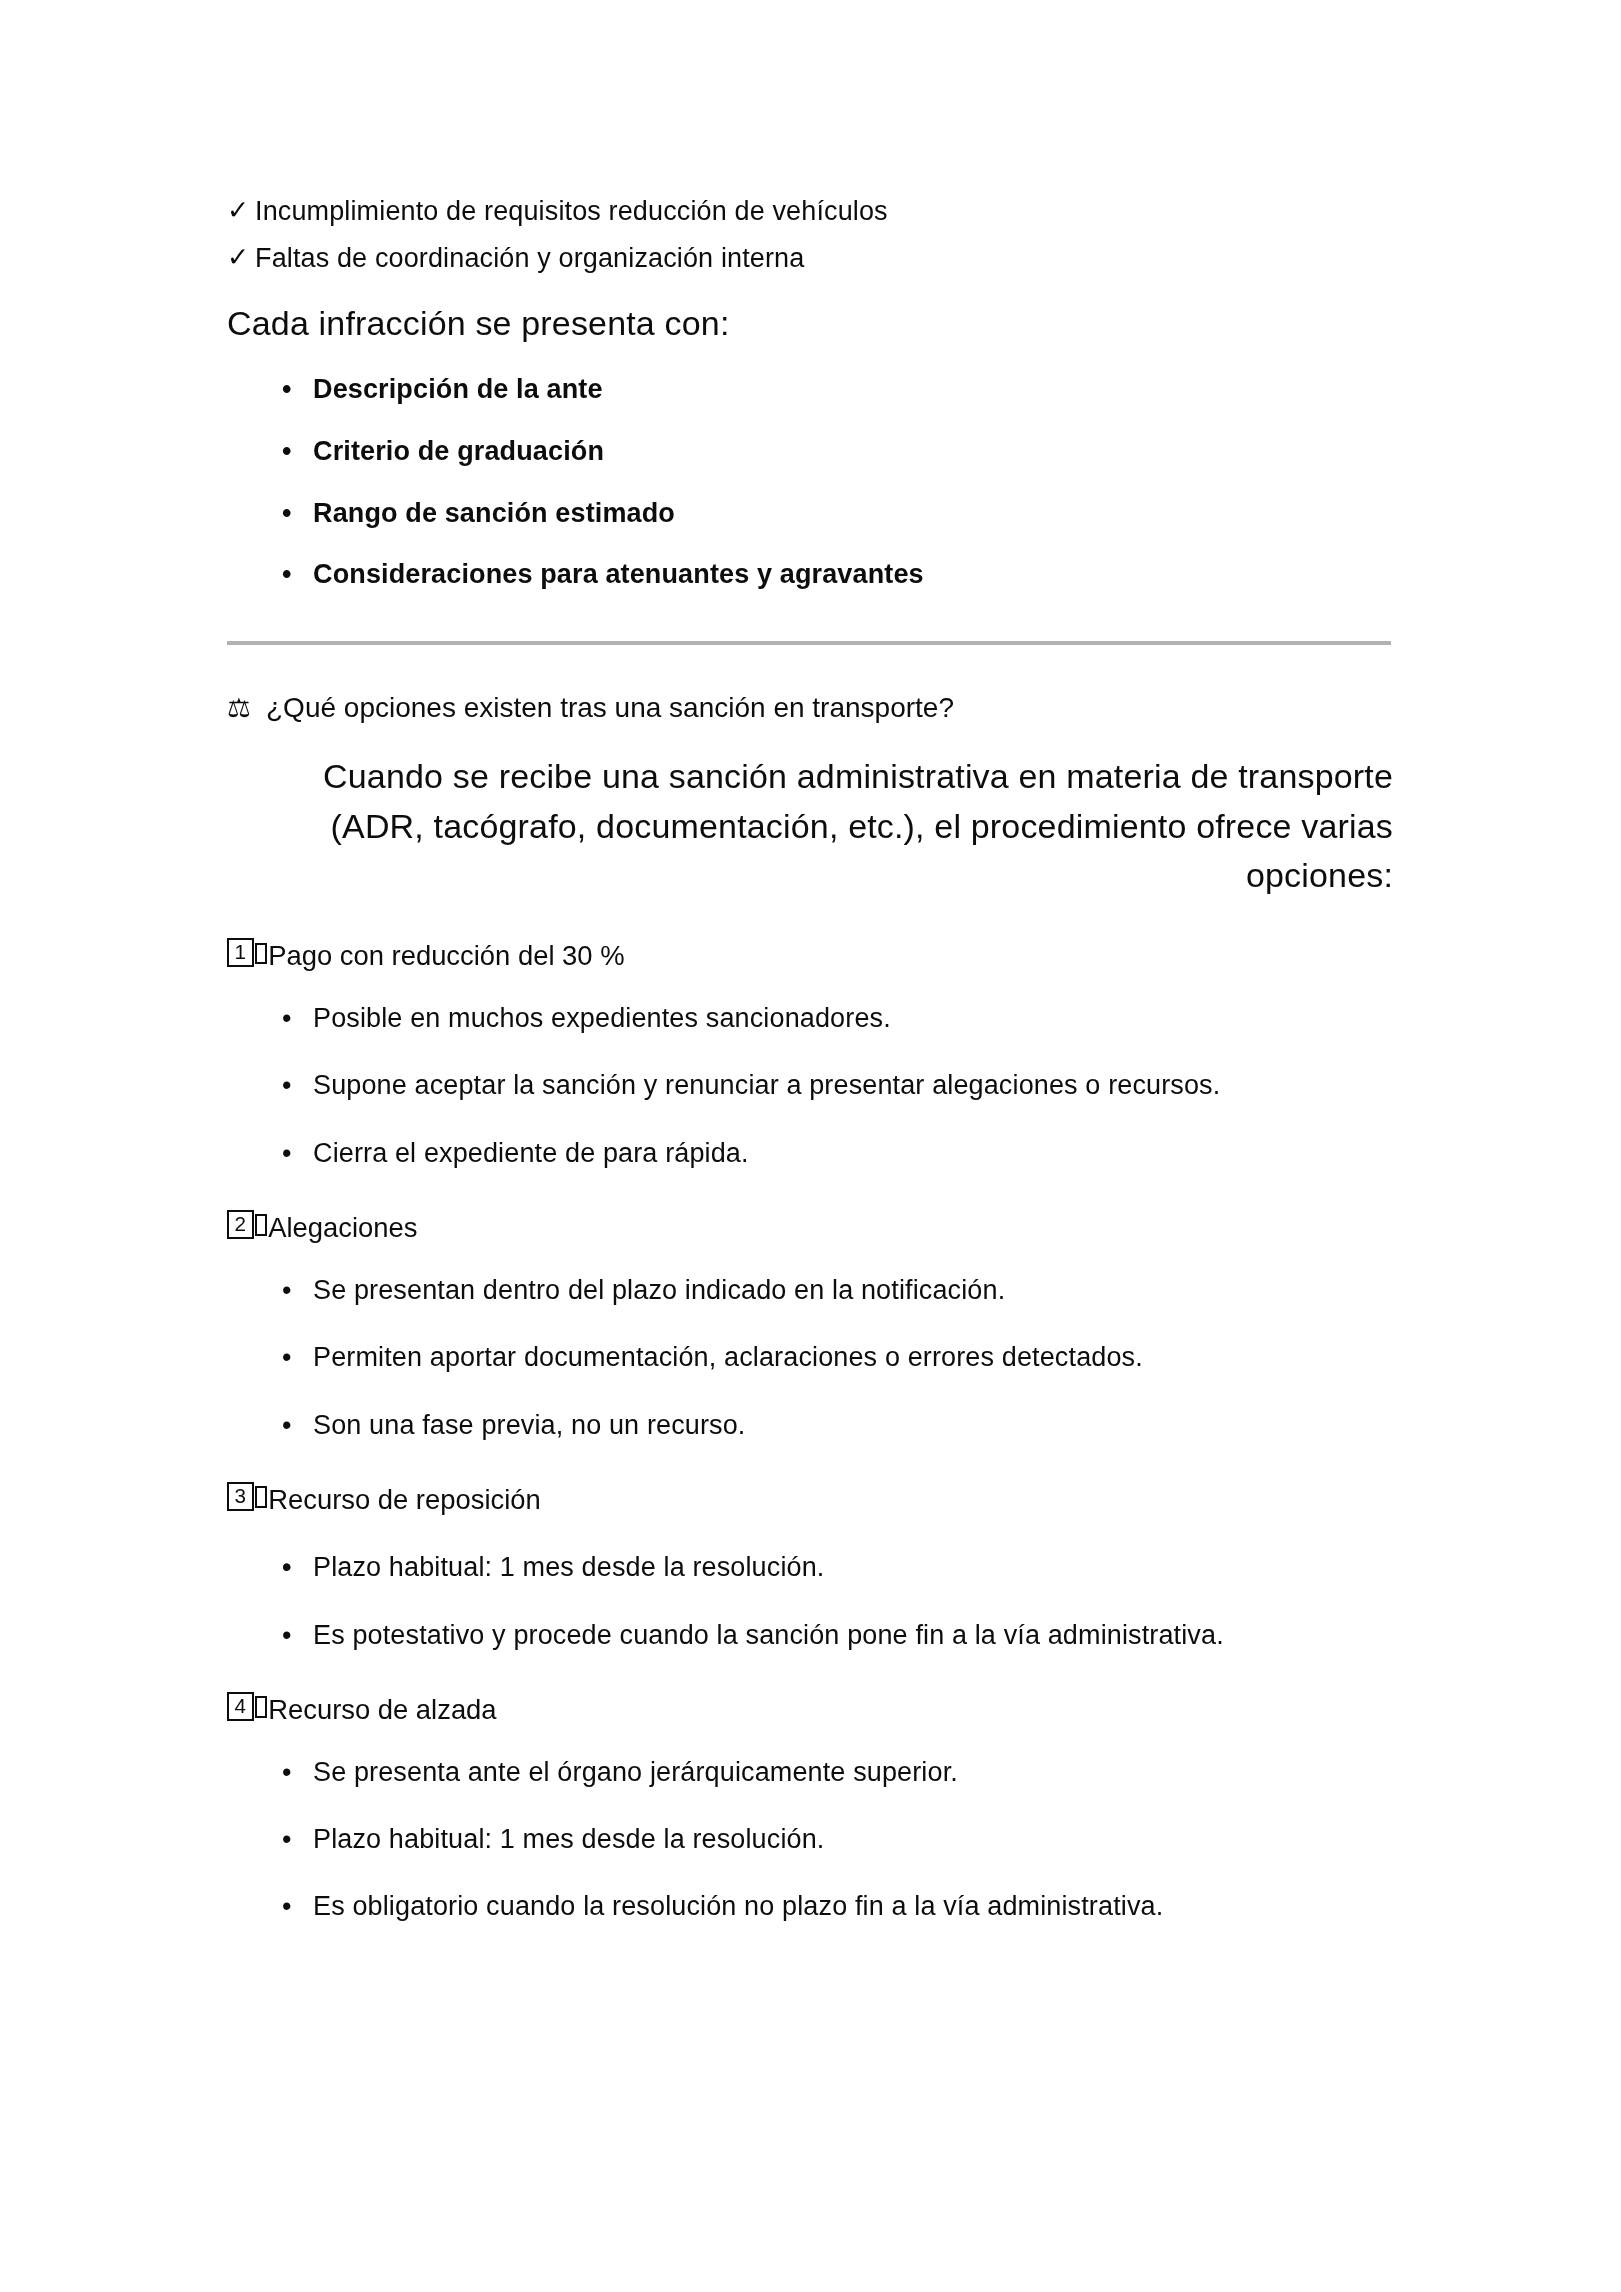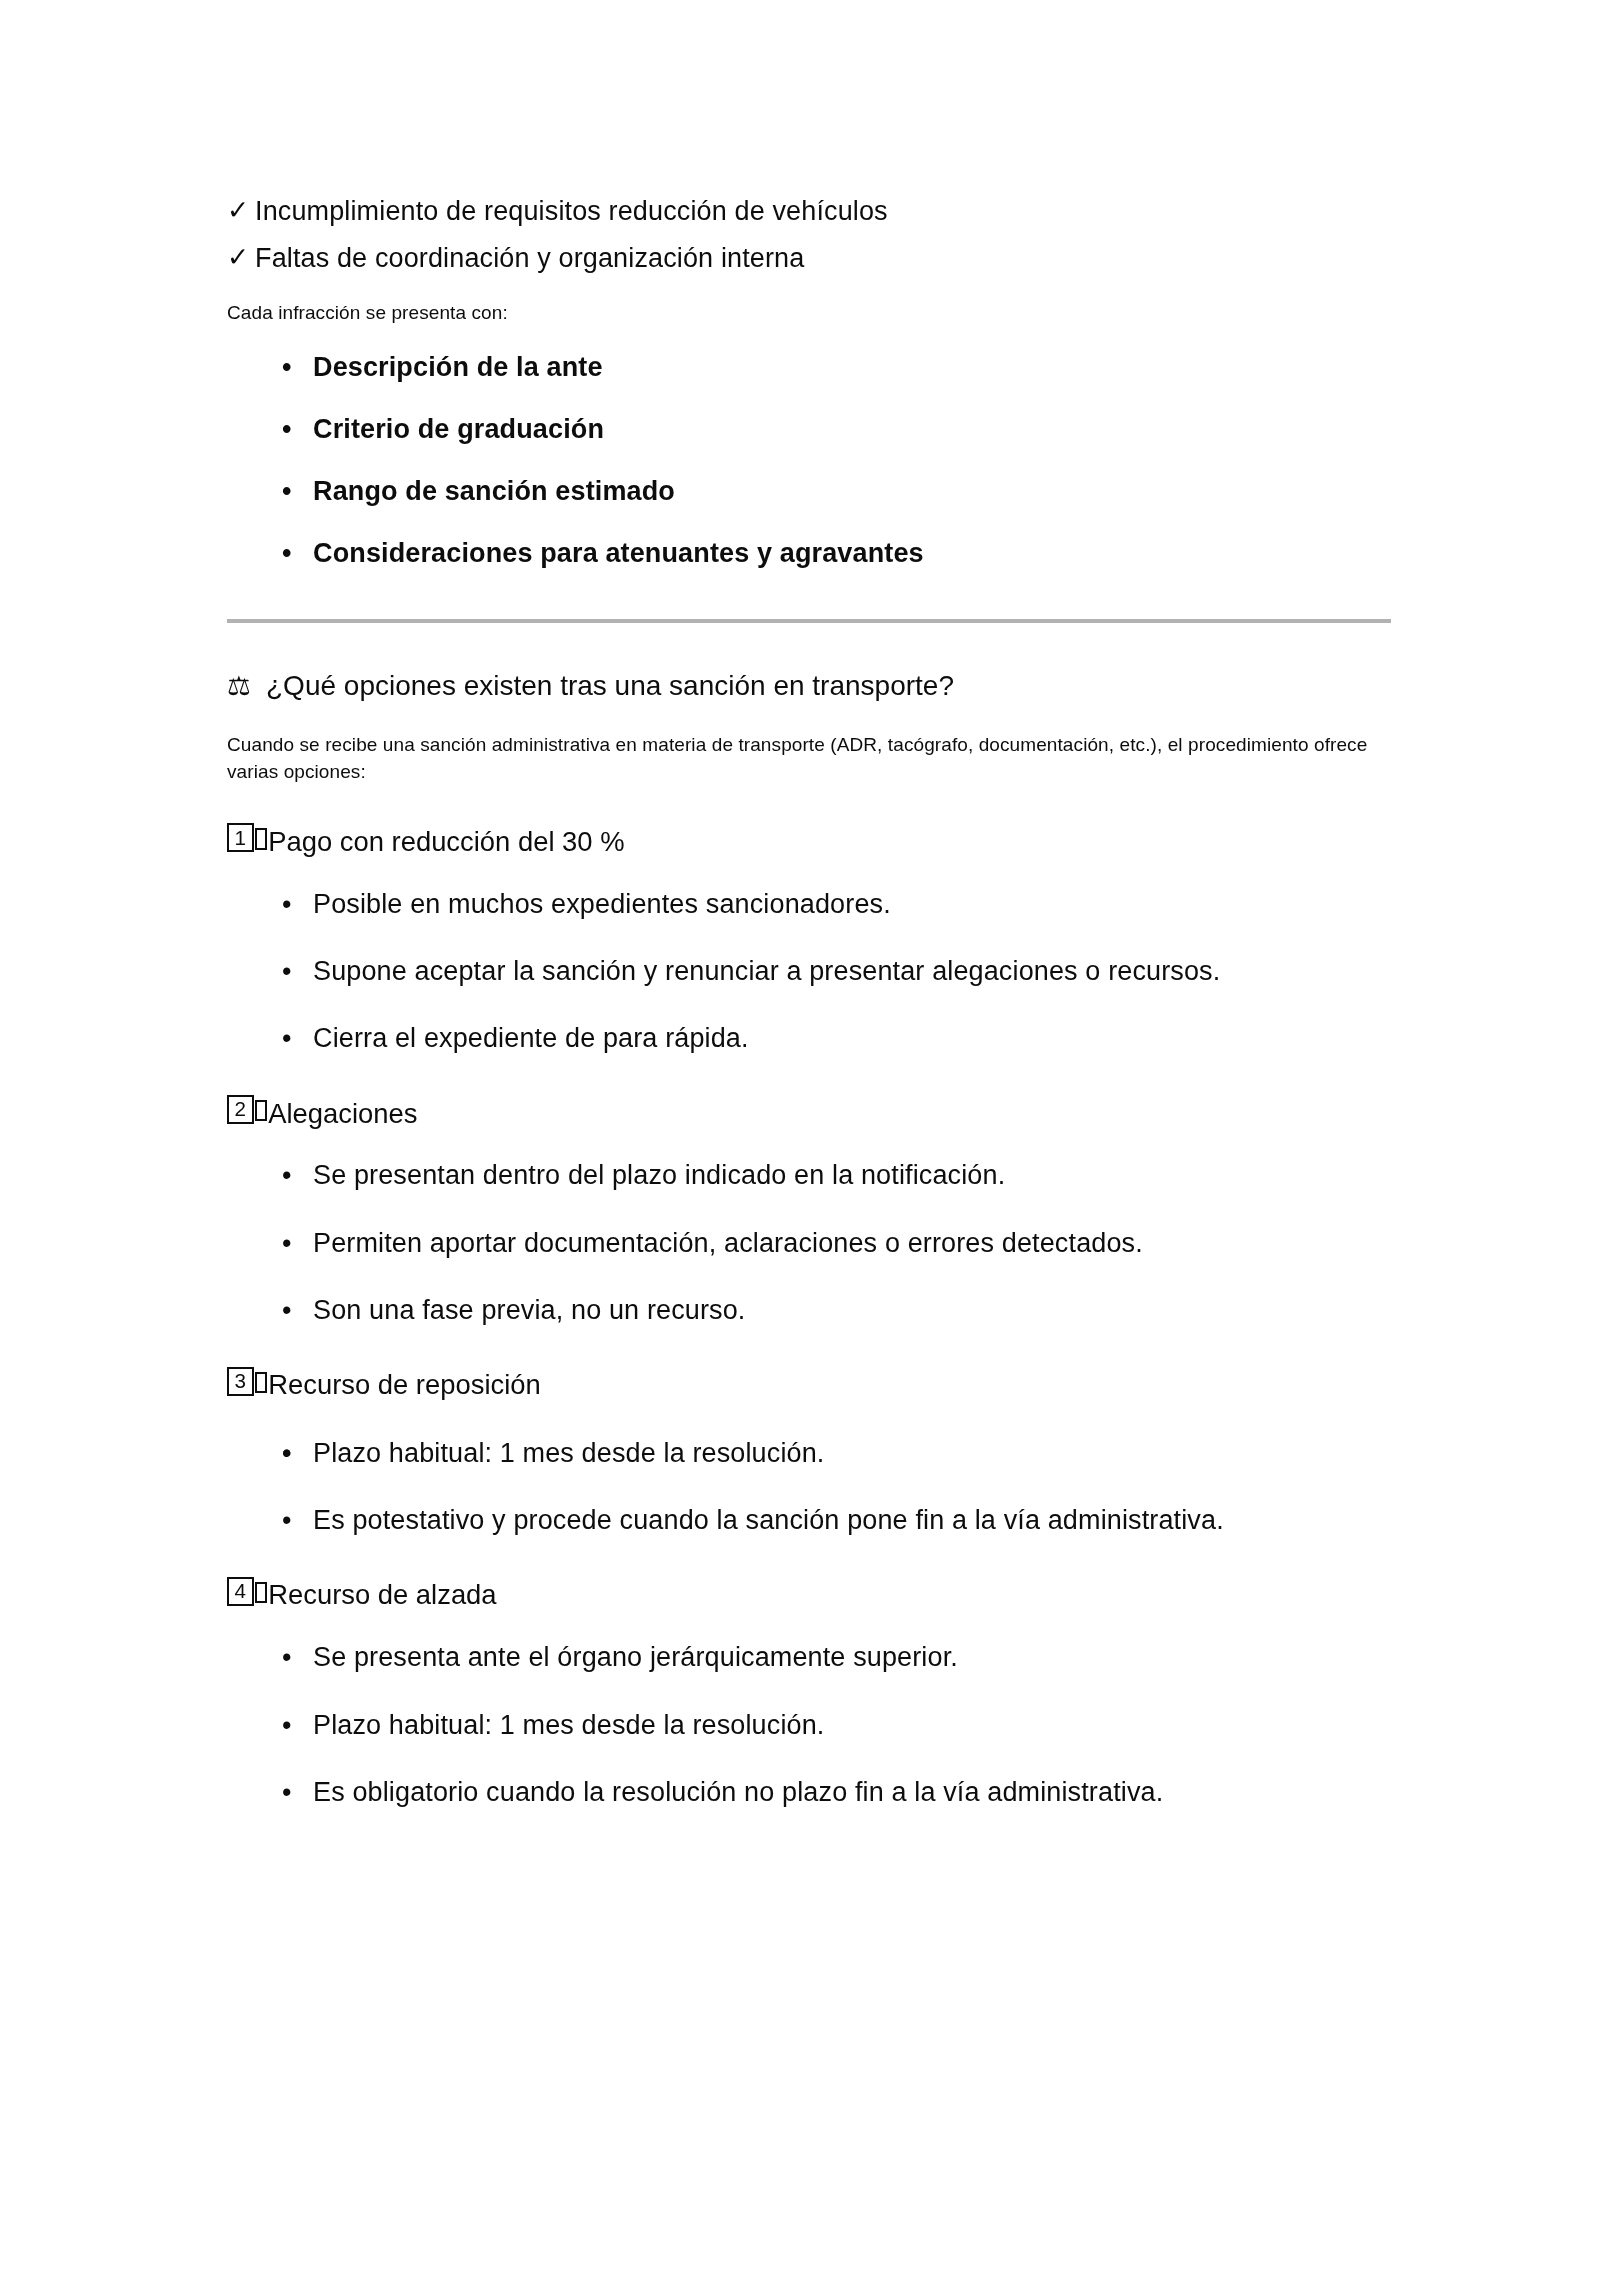--- a/index.html
+++ b/index.html
@@ -44,28 +44,29 @@
     font-size: 26.5px;
     line-height: 1.42;
     color: #0d0d0d;
   }
   .check-text {
     flex: 1 1 auto;
   }
 
   
   .para {
-    font-size: 19px;
+    font-size: 34px;
     line-height: 1.45;
     margin: 21.6px 0 0 0;
     color: #0d0d0d;
     letter-spacing: 0.005em;
   }
   .para.tight {
     margin-top: 25.5px;
+    text-align: right;
   }
 
   
   .bullets {
     list-style: none;
     margin: 21.6px 0 0 0;
     padding: 0;
   }
   .bullets li {
     position: relative;

